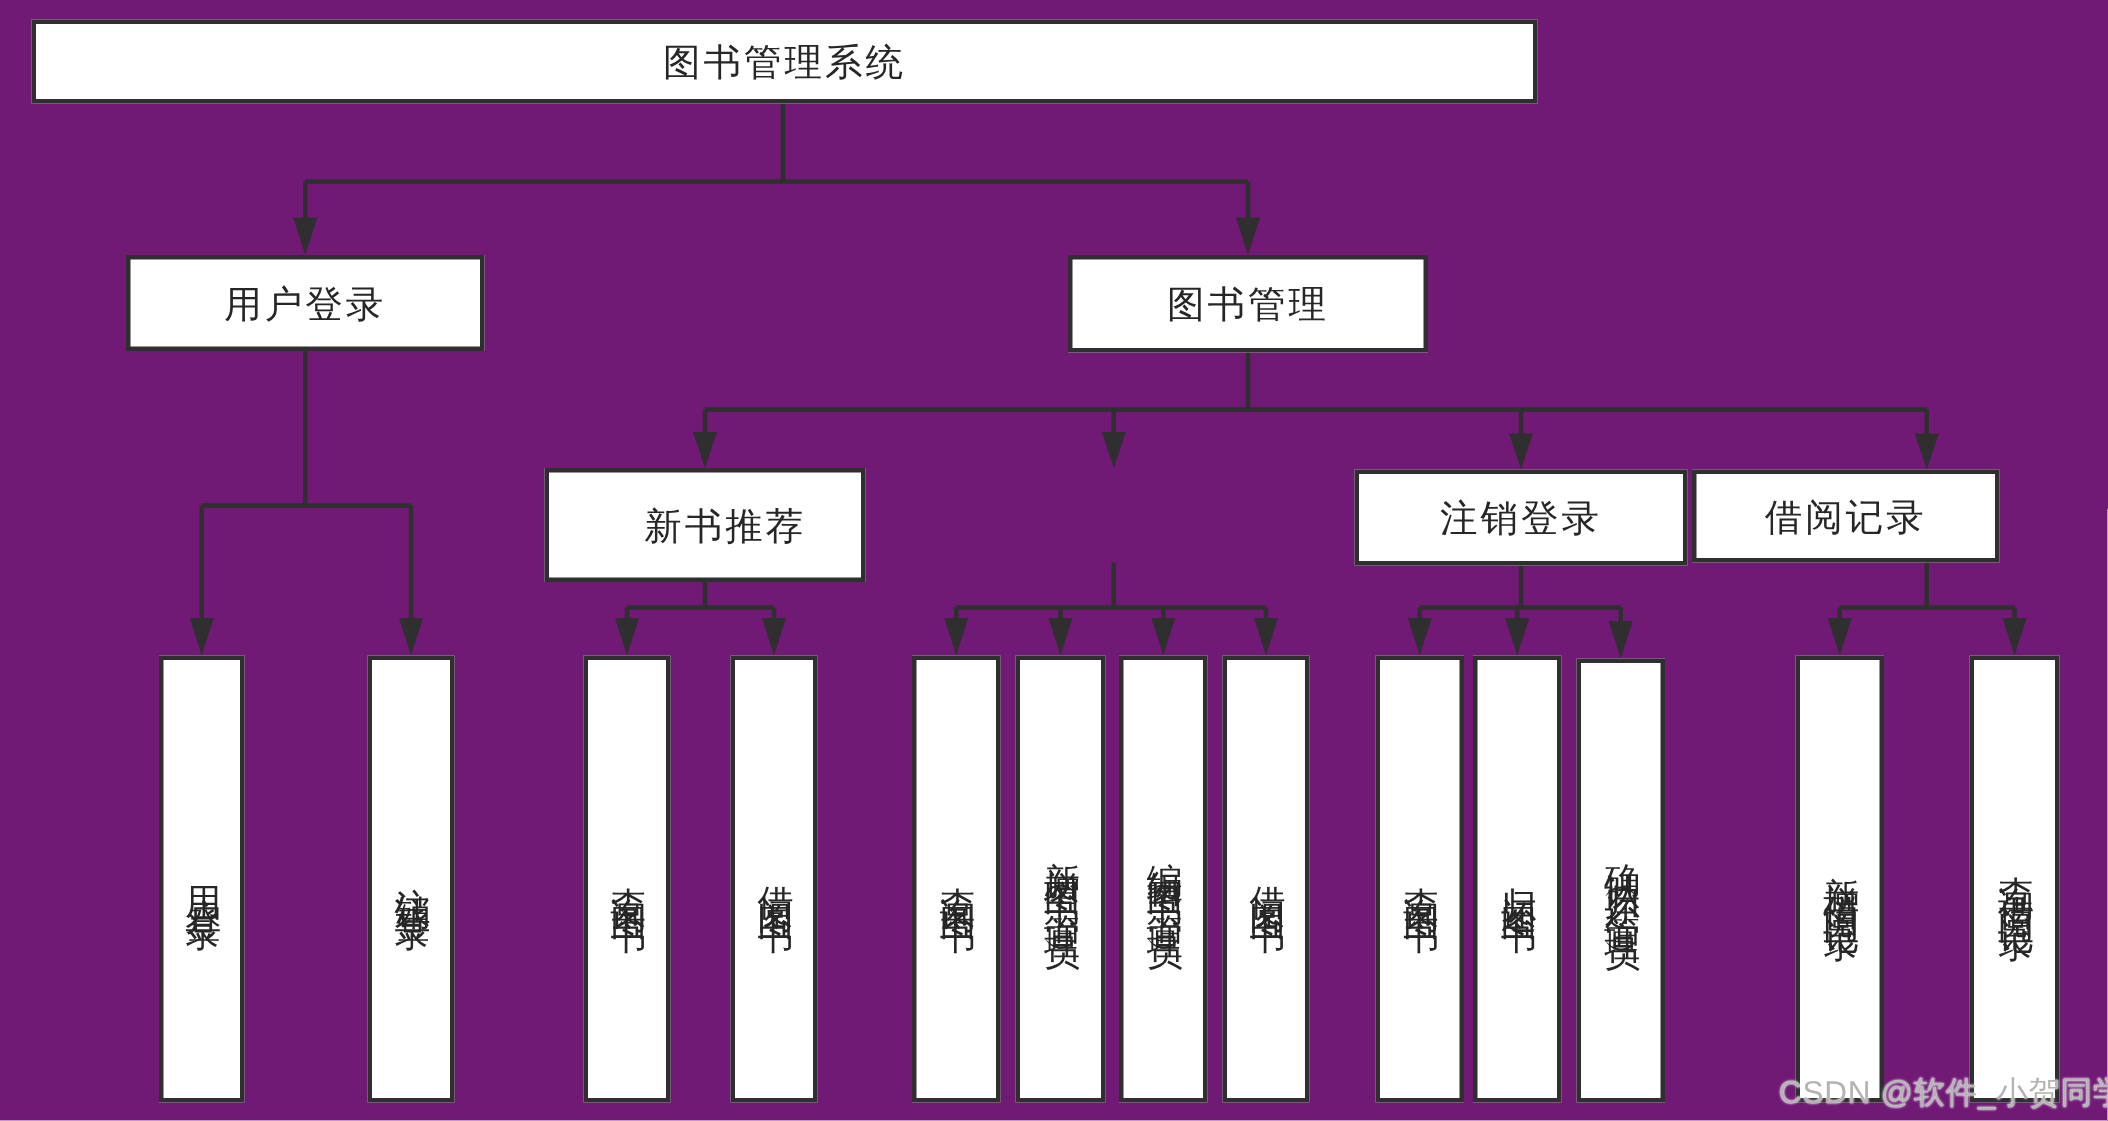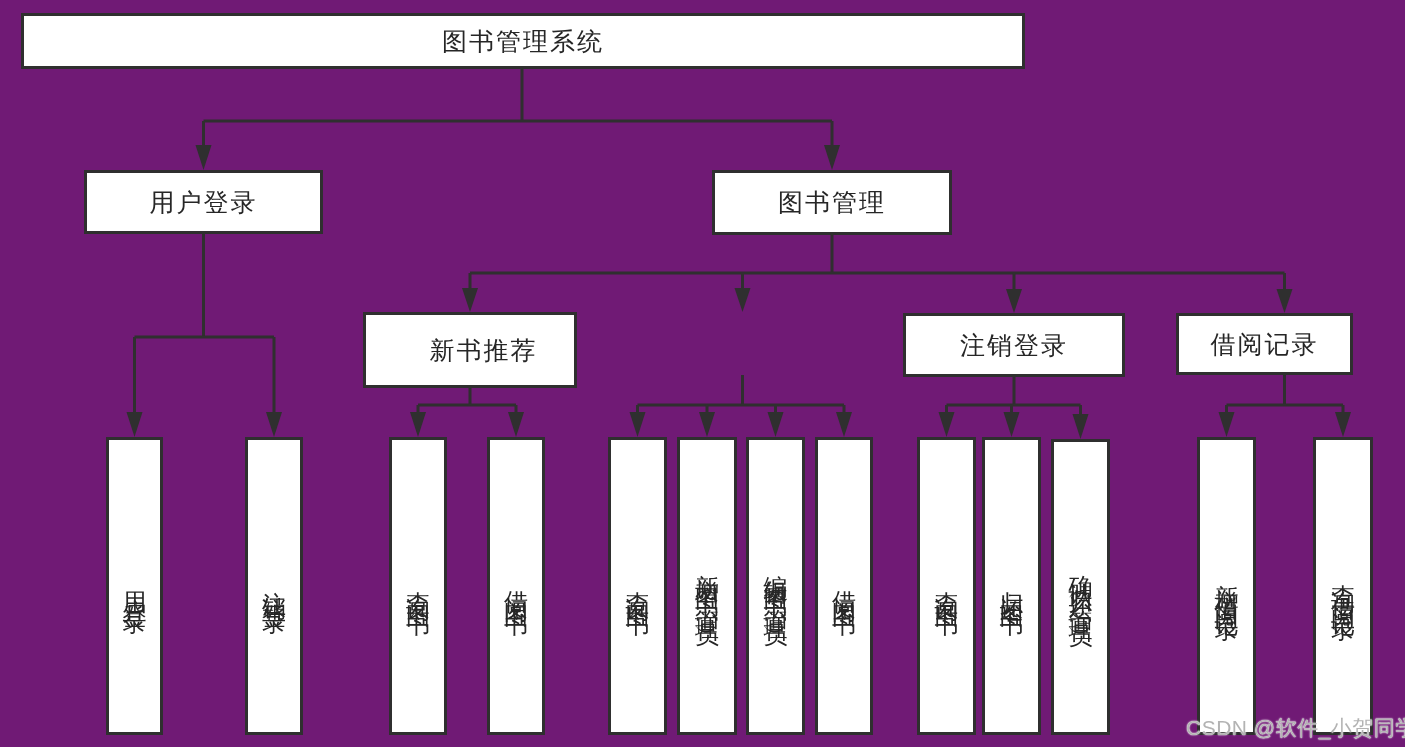--- a/index.html
+++ b/index.html
@@ -130,21 +130,21 @@
   <div class="node" style="left:712px;top:170px;width:240px;height:65px;font-family:Liberation Mono, monospace;">
     <span class="hlabel">图书管理</span>
   </div>
 
   <div class="node" style="left:363px;top:312px;width:214px;height:76px;padding-left:27px;">
     <span class="hlabel">新书推荐</span>
   </div>
   <div class="node" style="left:903px;top:313px;width:222px;height:64px;">
     <span class="hlabel">注销登录</span>
   </div>
-  <div class="node" style="left:1176px;top:313px;width:177px;height:62px;">
+  <div class="node" style="left:1128px;top:313px;width:205px;height:62px;">
     <span class="hlabel">借阅记录</span>
   </div>
 
   <div class="node vnode" style="left:106px;width:57px;">
     <span class="vlabel">用户登录</span>
   </div>
   <div class="node vnode" style="left:245px;">
     <span class="vlabel">注销登录</span>
   </div>
 

